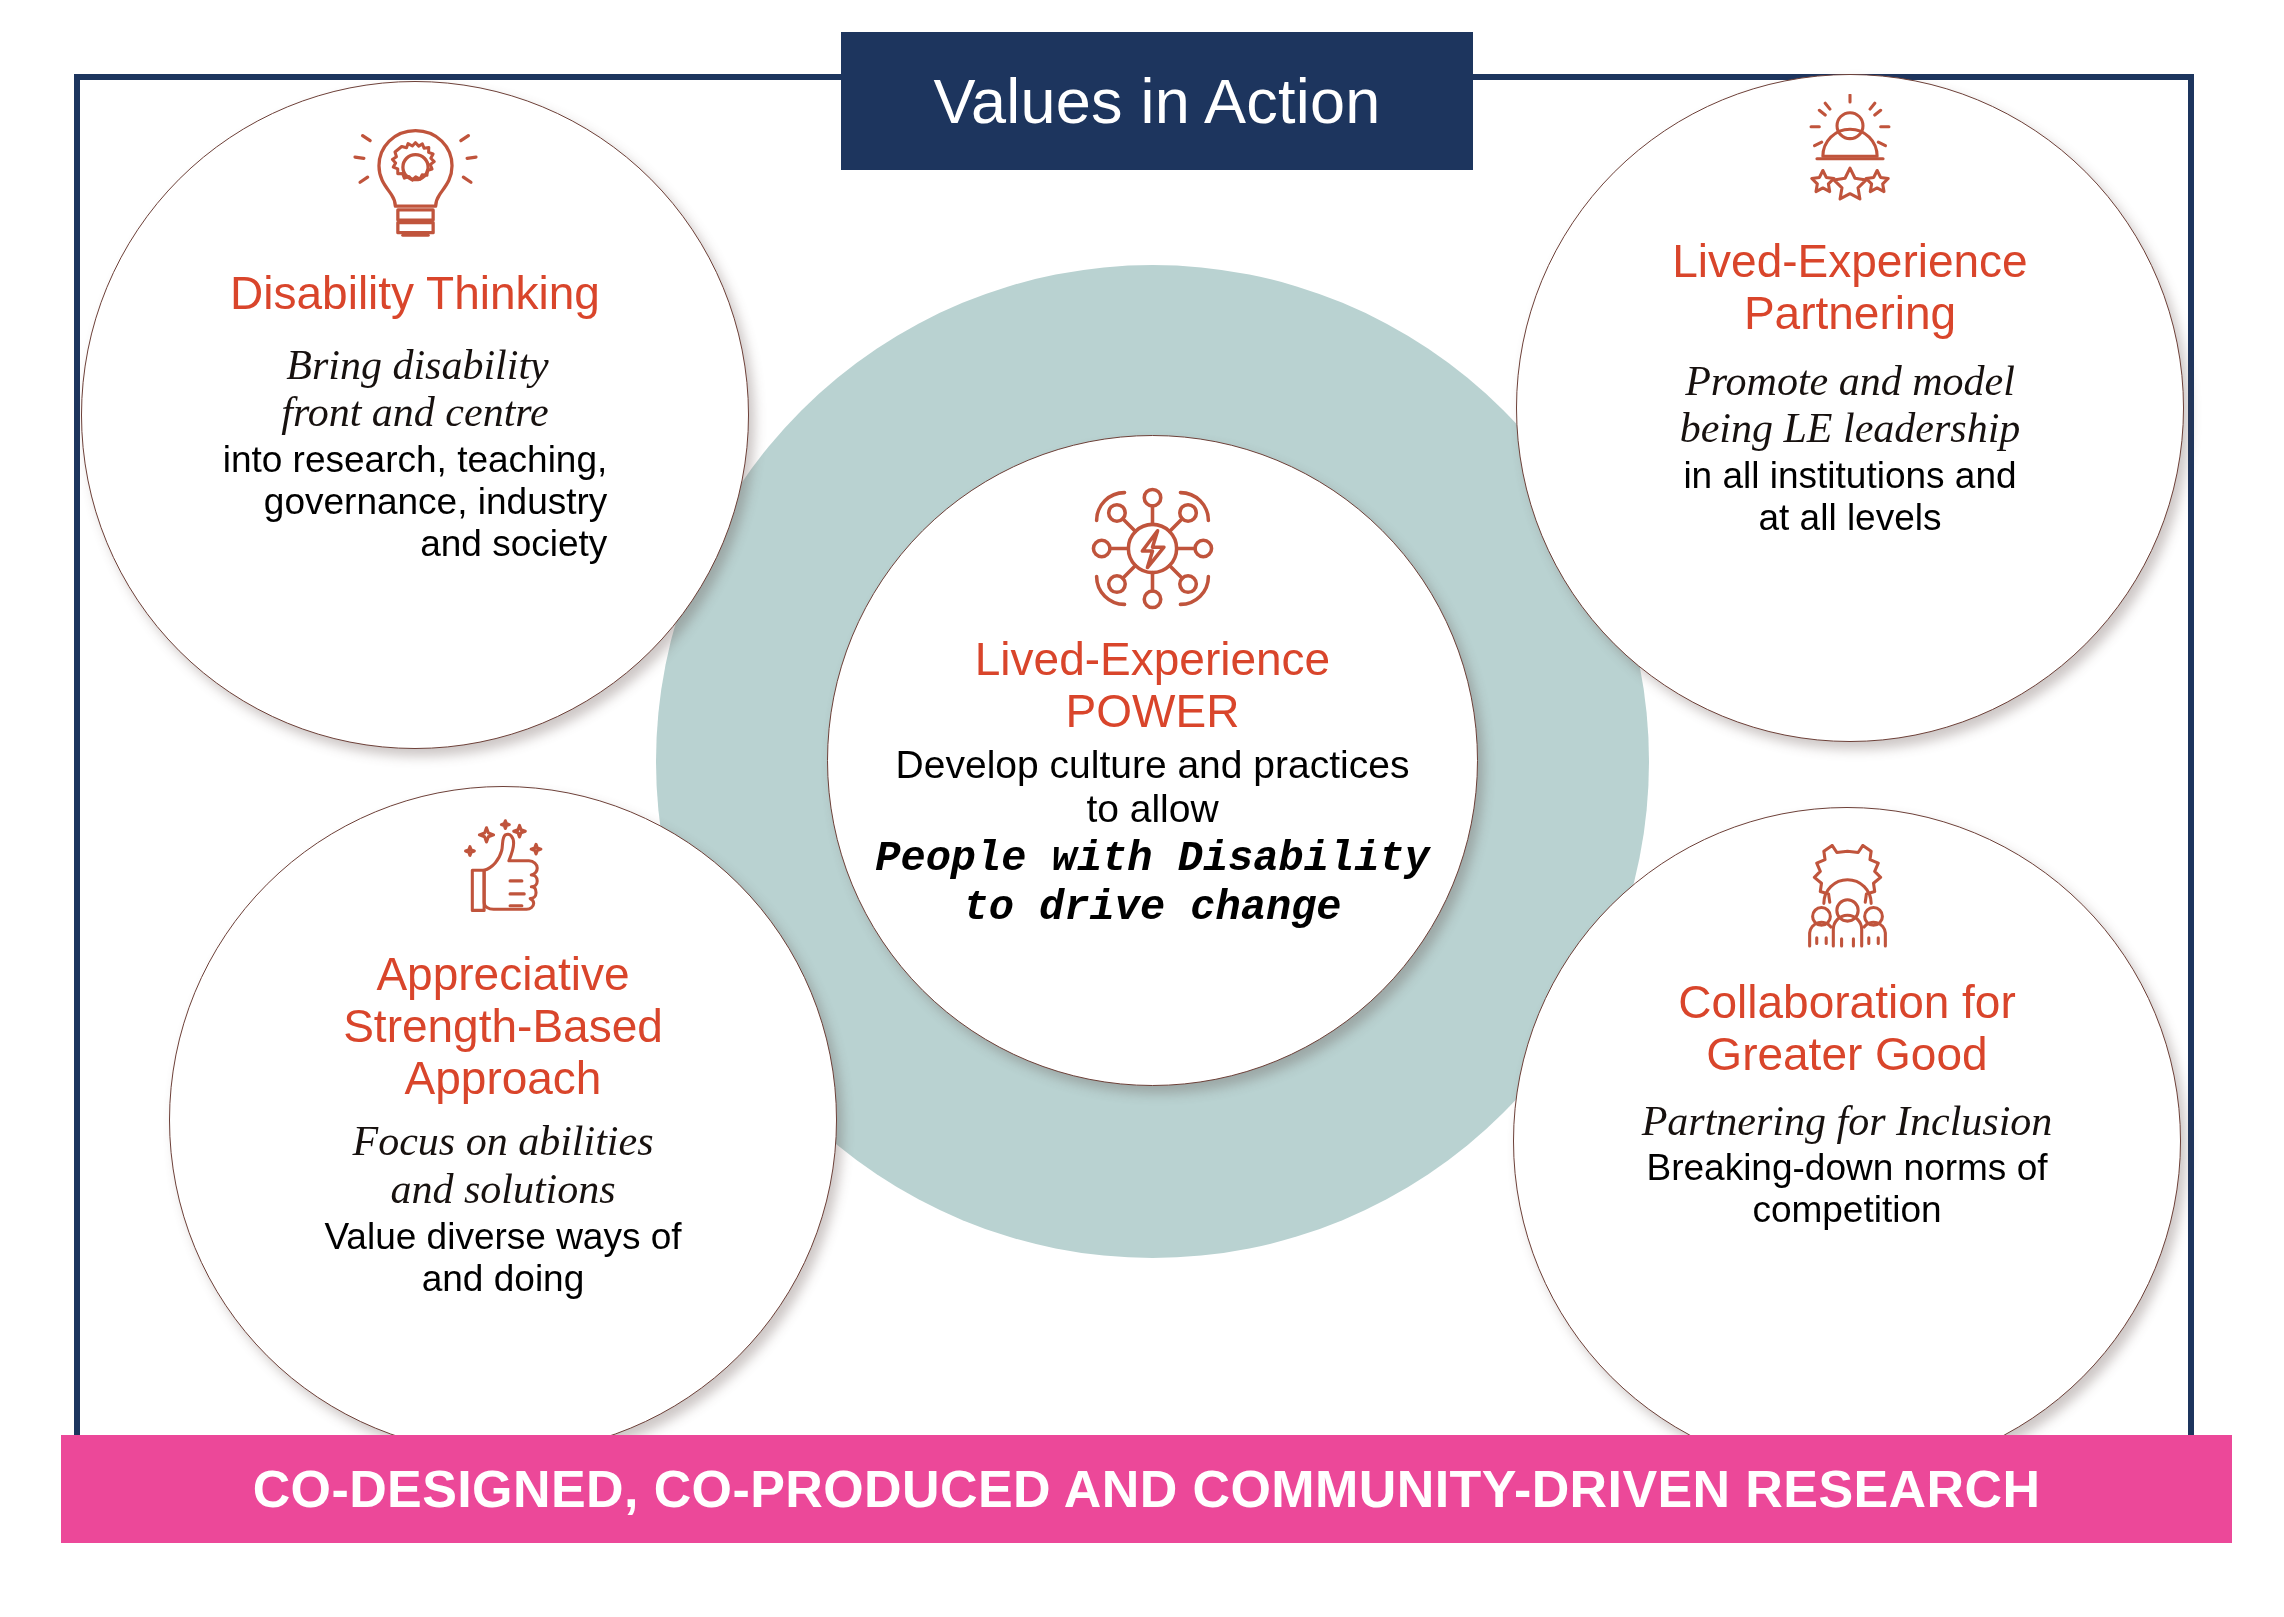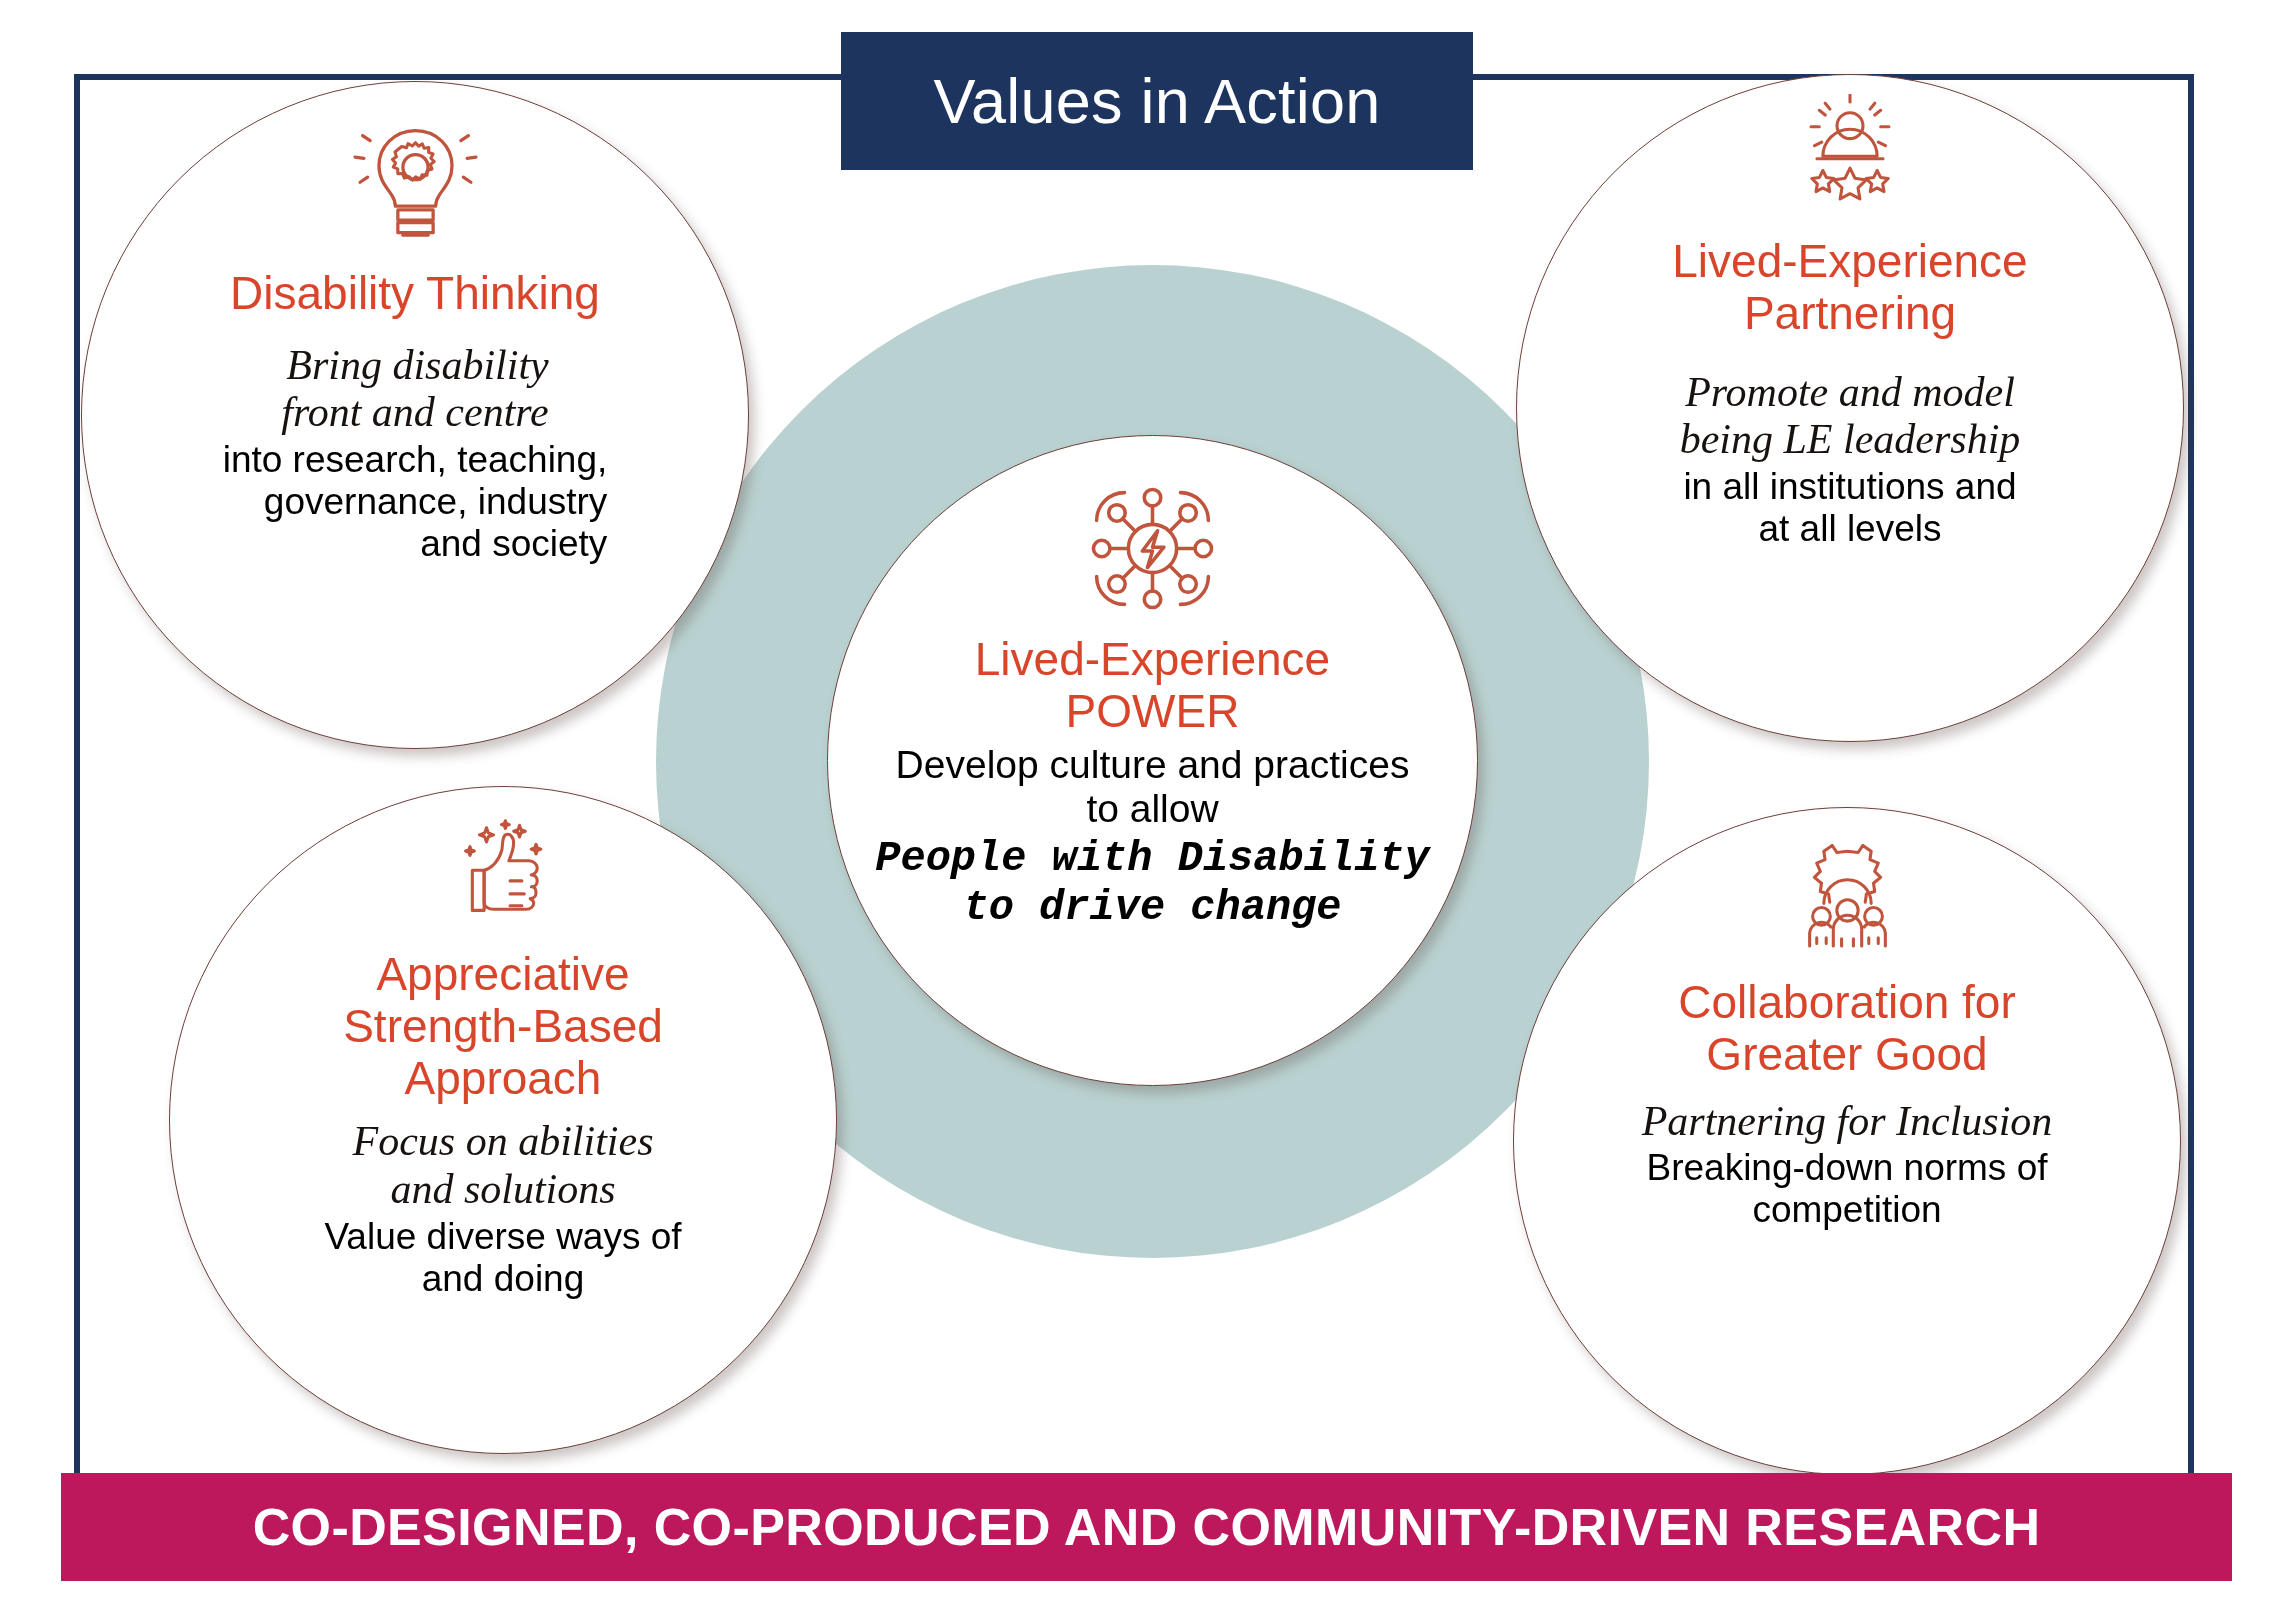--- a/index.html
+++ b/index.html
@@ -134,43 +134,43 @@
     z-index: 20;
     padding-top: 49px;
   }
 
   
   #node-disability-thinking .head { font-size: 46px; margin-top: 18.6px; }
   #node-disability-thinking .sub-italic { font-size: 42px; margin-top: 22px; }
   #node-disability-thinking .sub-plain { font-size: 37px; margin-top: 1.7px; }
 
   #node-lived-experience-leadership .head { font-size: 46px; margin-top: 15px; }
-  #node-lived-experience-leadership .sub-italic { font-size: 42px; margin-top: 29px; }
+  #node-lived-experience-leadership .sub-italic { font-size: 42px; margin-top: 18px; }
   #node-lived-experience-leadership .sub-plain { font-size: 37px; margin-top: 1.7px; }
 
   #node-appreciative-strength-based .head { font-size: 46px; margin-top: 15px; }
   #node-appreciative-strength-based .sub-italic { font-size: 42px; margin-top: 13.5px; }
   #node-appreciative-strength-based .sub-plain { font-size: 37px; margin-top: 1.7px; }
 
   #node-collaboration-greater-good .head { font-size: 46px; margin-top: 18.6px; }
   #node-collaboration-greater-good .sub-italic { font-size: 42px; margin-top: 17px; }
   #node-collaboration-greater-good .sub-plain { font-size: 37px; margin-top: 1.7px; }
 
   #node-lived-experience-power .head { font-size: 46px; margin-top: 22px; }
   #node-lived-experience-power .sub-plain { font-size: 39px; margin-top: 5px; }
   #node-lived-experience-power .sub-bold-italic { font-size: 42px; margin-top: 3.4px; }
 
   
   #footer-banner {
     position: absolute;
     left: 61px;
-    top: 1473px;
+    top: 1435px;
     width: 2171px;
     height: 108px;
-    background: #be185d;
+    background: #ec4899;
     display: flex;
     align-items: center;
     justify-content: center;
     z-index: 40;
   }
   #footer-banner .footer-text {
     color: #ffffff;
     font-size: 52px;
     font-weight: bold;
     letter-spacing: 0.4px;

